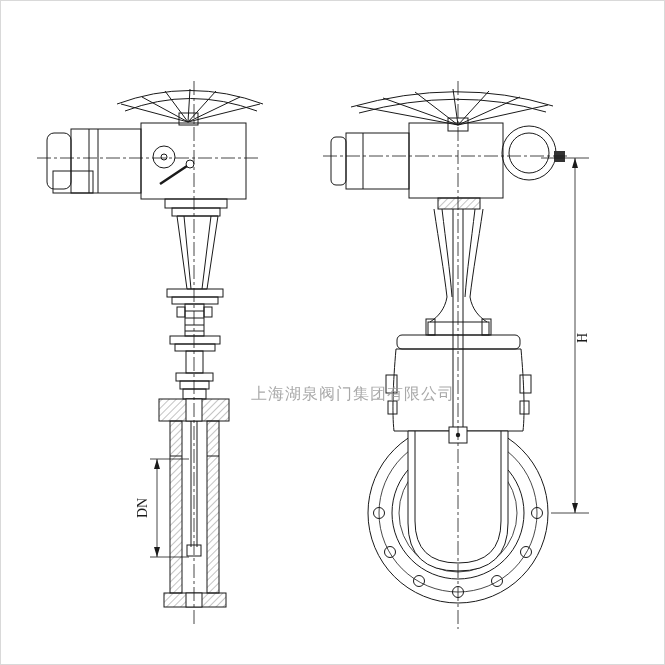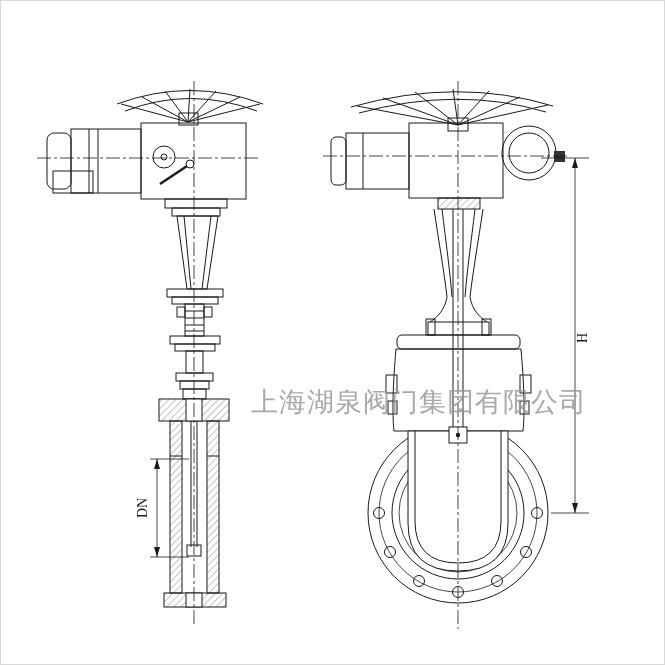--- a/index.html
+++ b/index.html
@@ -4,21 +4,21 @@
 <style>
   html,body{margin:0;padding:0;background:#fff;}
   .stage{
     position:relative;width:665px;height:665px;background:#ffffff;
     border:1px solid #d9d9d9;box-sizing:border-box;overflow:hidden;
     font-family:"DejaVu Sans",sans-serif;
   }
   .stage svg{position:absolute;left:0;top:0;}
   .watermark{
     position:absolute;left:250px;top:383px;z-index:2;
-    font-size:27px;color:#9a9a9a;letter-spacing:1px;white-space:nowrap;
+    font-size:16px;color:#9a9a9a;letter-spacing:1px;white-space:nowrap;
     opacity:.85;font-family:Liberation Mono, monospace;pointer-events:none;
   }
   .ln{stroke:#1a1a1a;fill:none;stroke-width:1;}
   .cl{stroke:#1a1a1a;fill:none;stroke-width:.8;stroke-dasharray:14 3 3 3;}
   .thin{stroke-width:.8;}
   .dimtext{fill:#1a1a1a;stroke:none;font-family:"Liberation Serif",serif;font-size:14px;}
 </style>
 </head>
 <body>
 

